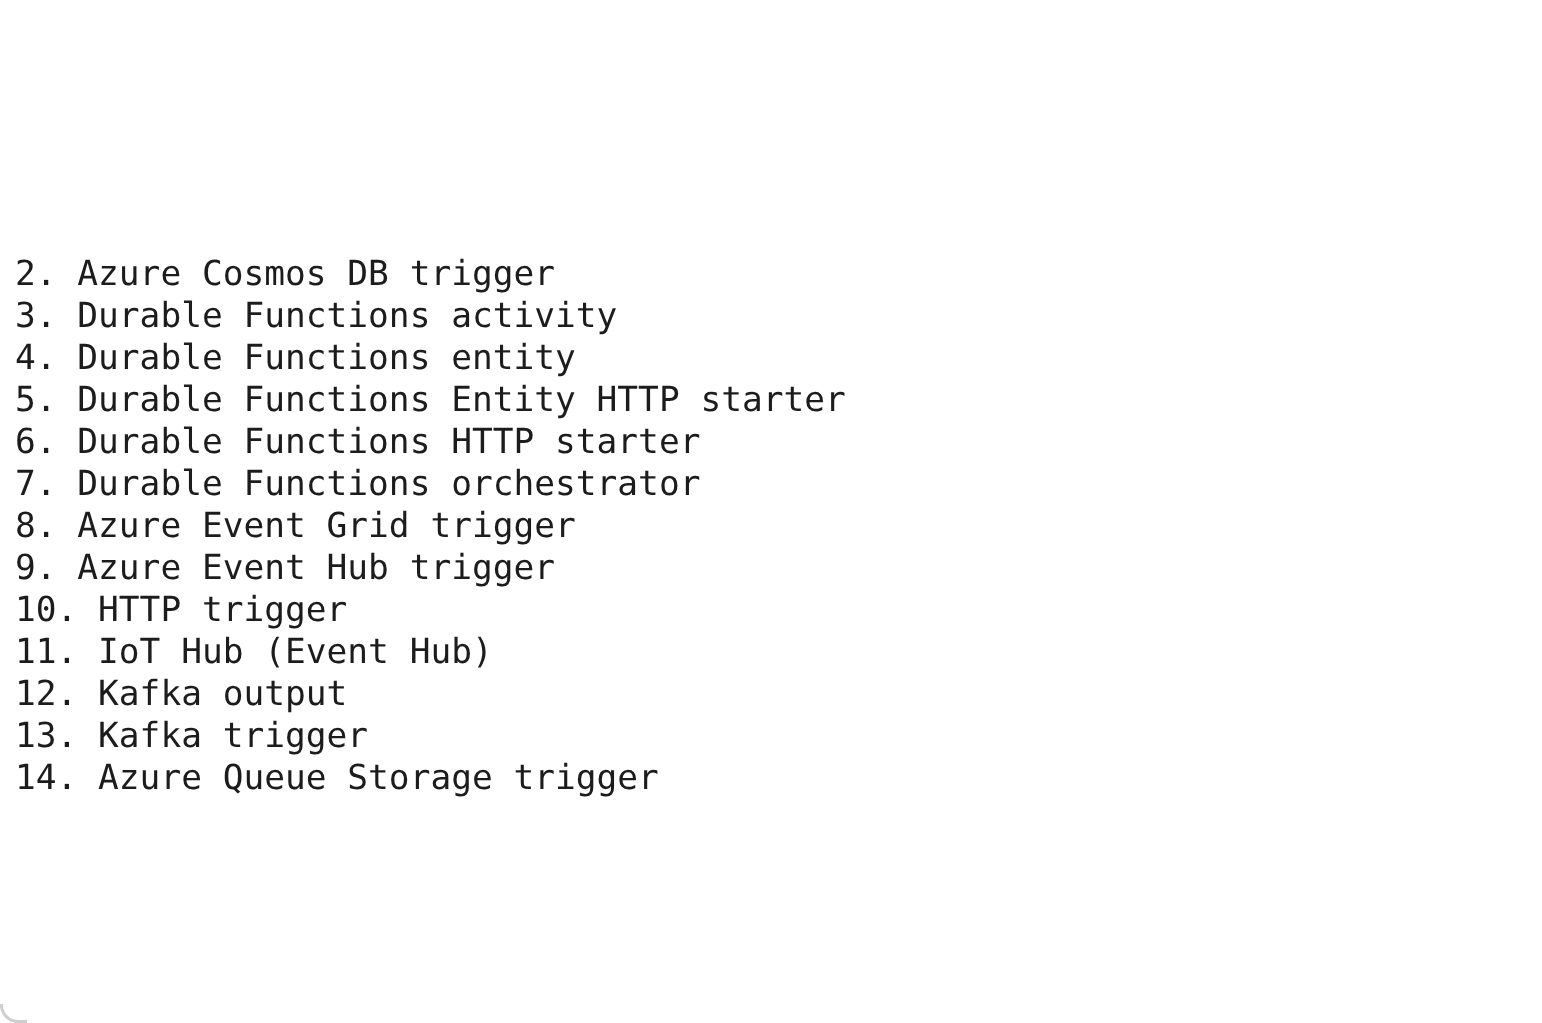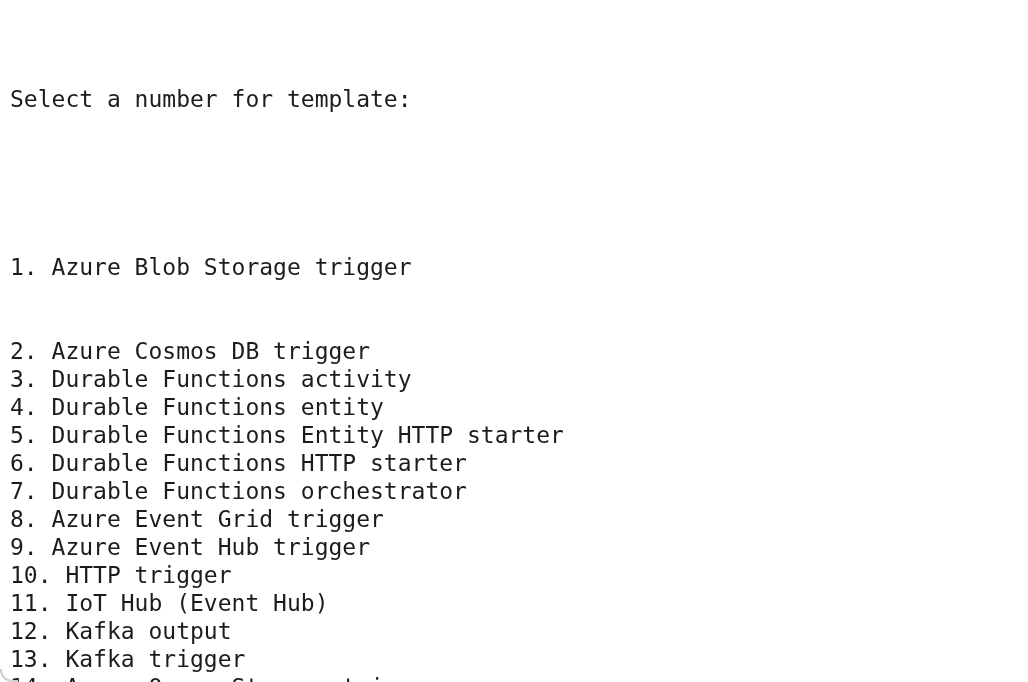--- a/index.html
+++ b/index.html
@@ -40,24 +40,22 @@
     border-bottom: 2px solid #cfcfcf;
     border-bottom-left-radius: 12px;
     box-sizing: border-box;
   }
 </style>
 </head>
 <body>
 
 <div class="terminal">
 
-  <div class="line">Select a number for template:</div>
 
   <div>
-    <div class="line option-line">1. Azure Blob Storage trigger</div>
   <div class="line option-line">2. Azure Cosmos DB trigger</div><div class="line option-line">3. Durable Functions activity</div><div class="line option-line">4. Durable Functions entity</div><div class="line option-line">5. Durable Functions Entity HTTP starter</div><div class="line option-line">6. Durable Functions HTTP starter</div><div class="line option-line">7. Durable Functions orchestrator</div><div class="line option-line">8. Azure Event Grid trigger</div><div class="line option-line">9. Azure Event Hub trigger</div><div class="line option-line">10. HTTP trigger</div><div class="line option-line">11. IoT Hub (Event Hub)</div><div class="line option-line">12. Kafka output</div><div class="line option-line">13. Kafka trigger</div><div class="line option-line">14. Azure Queue Storage trigger</div></div>
 
   
 
   
 
   
 
 </div>
 

